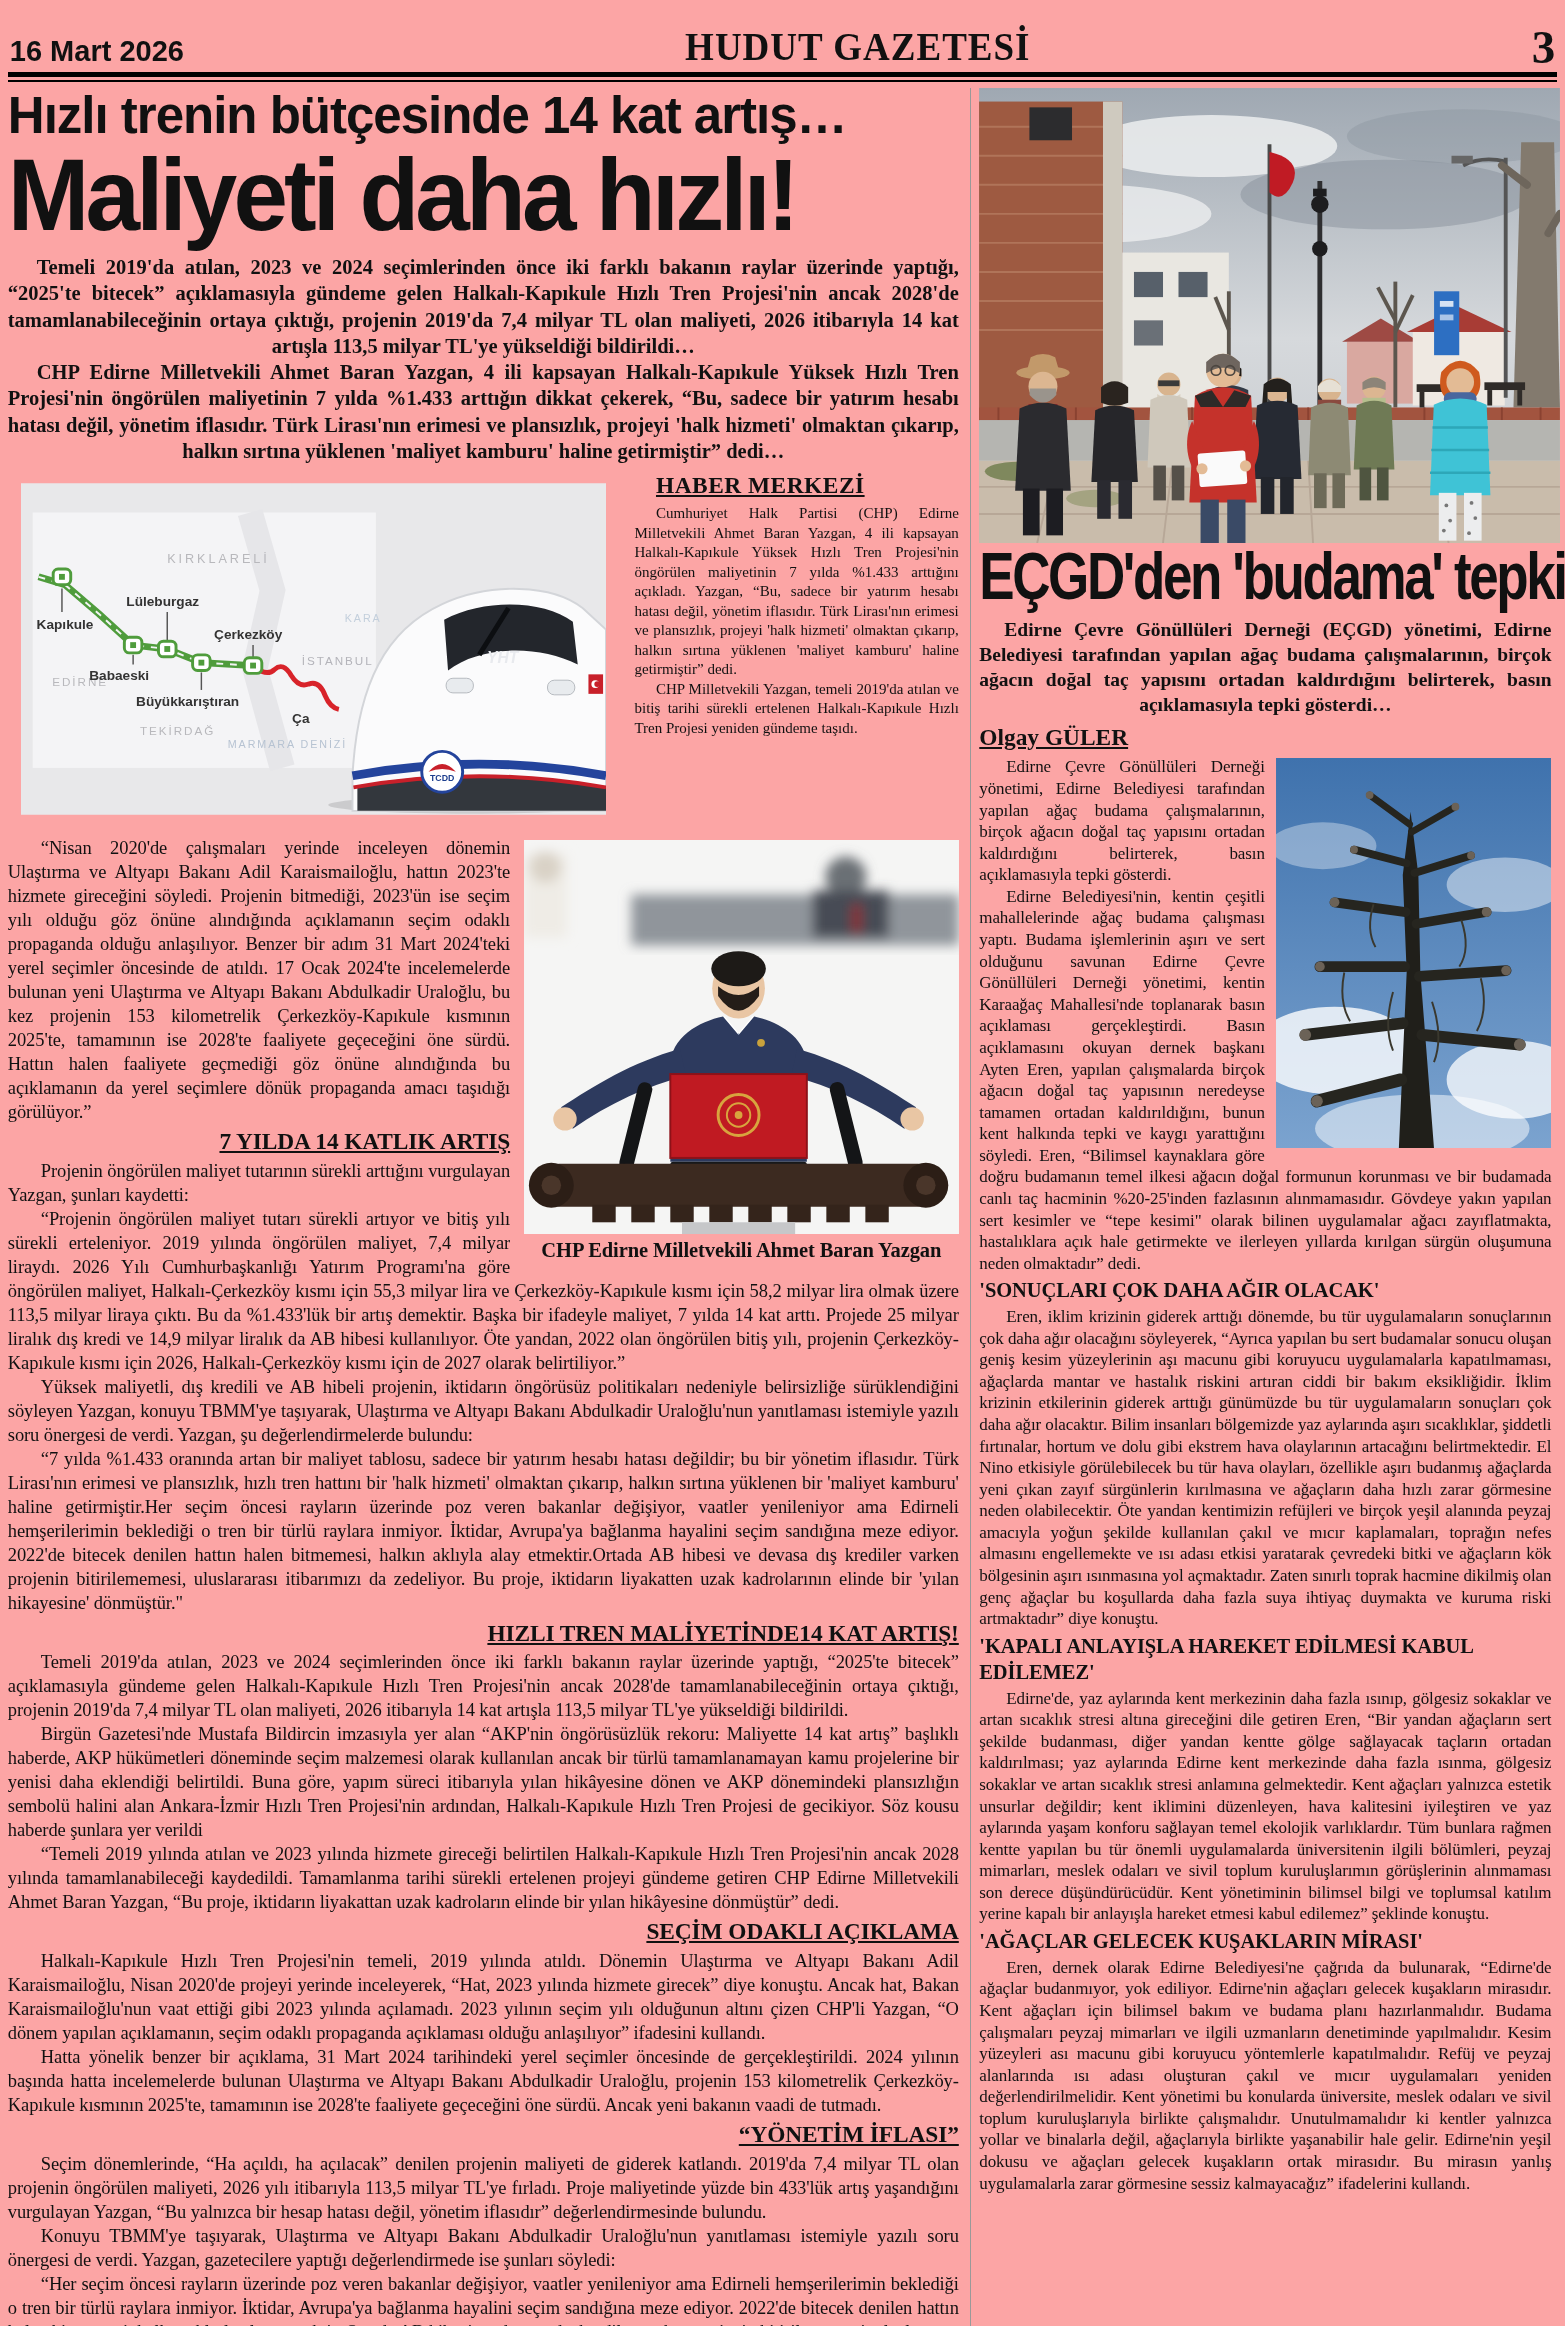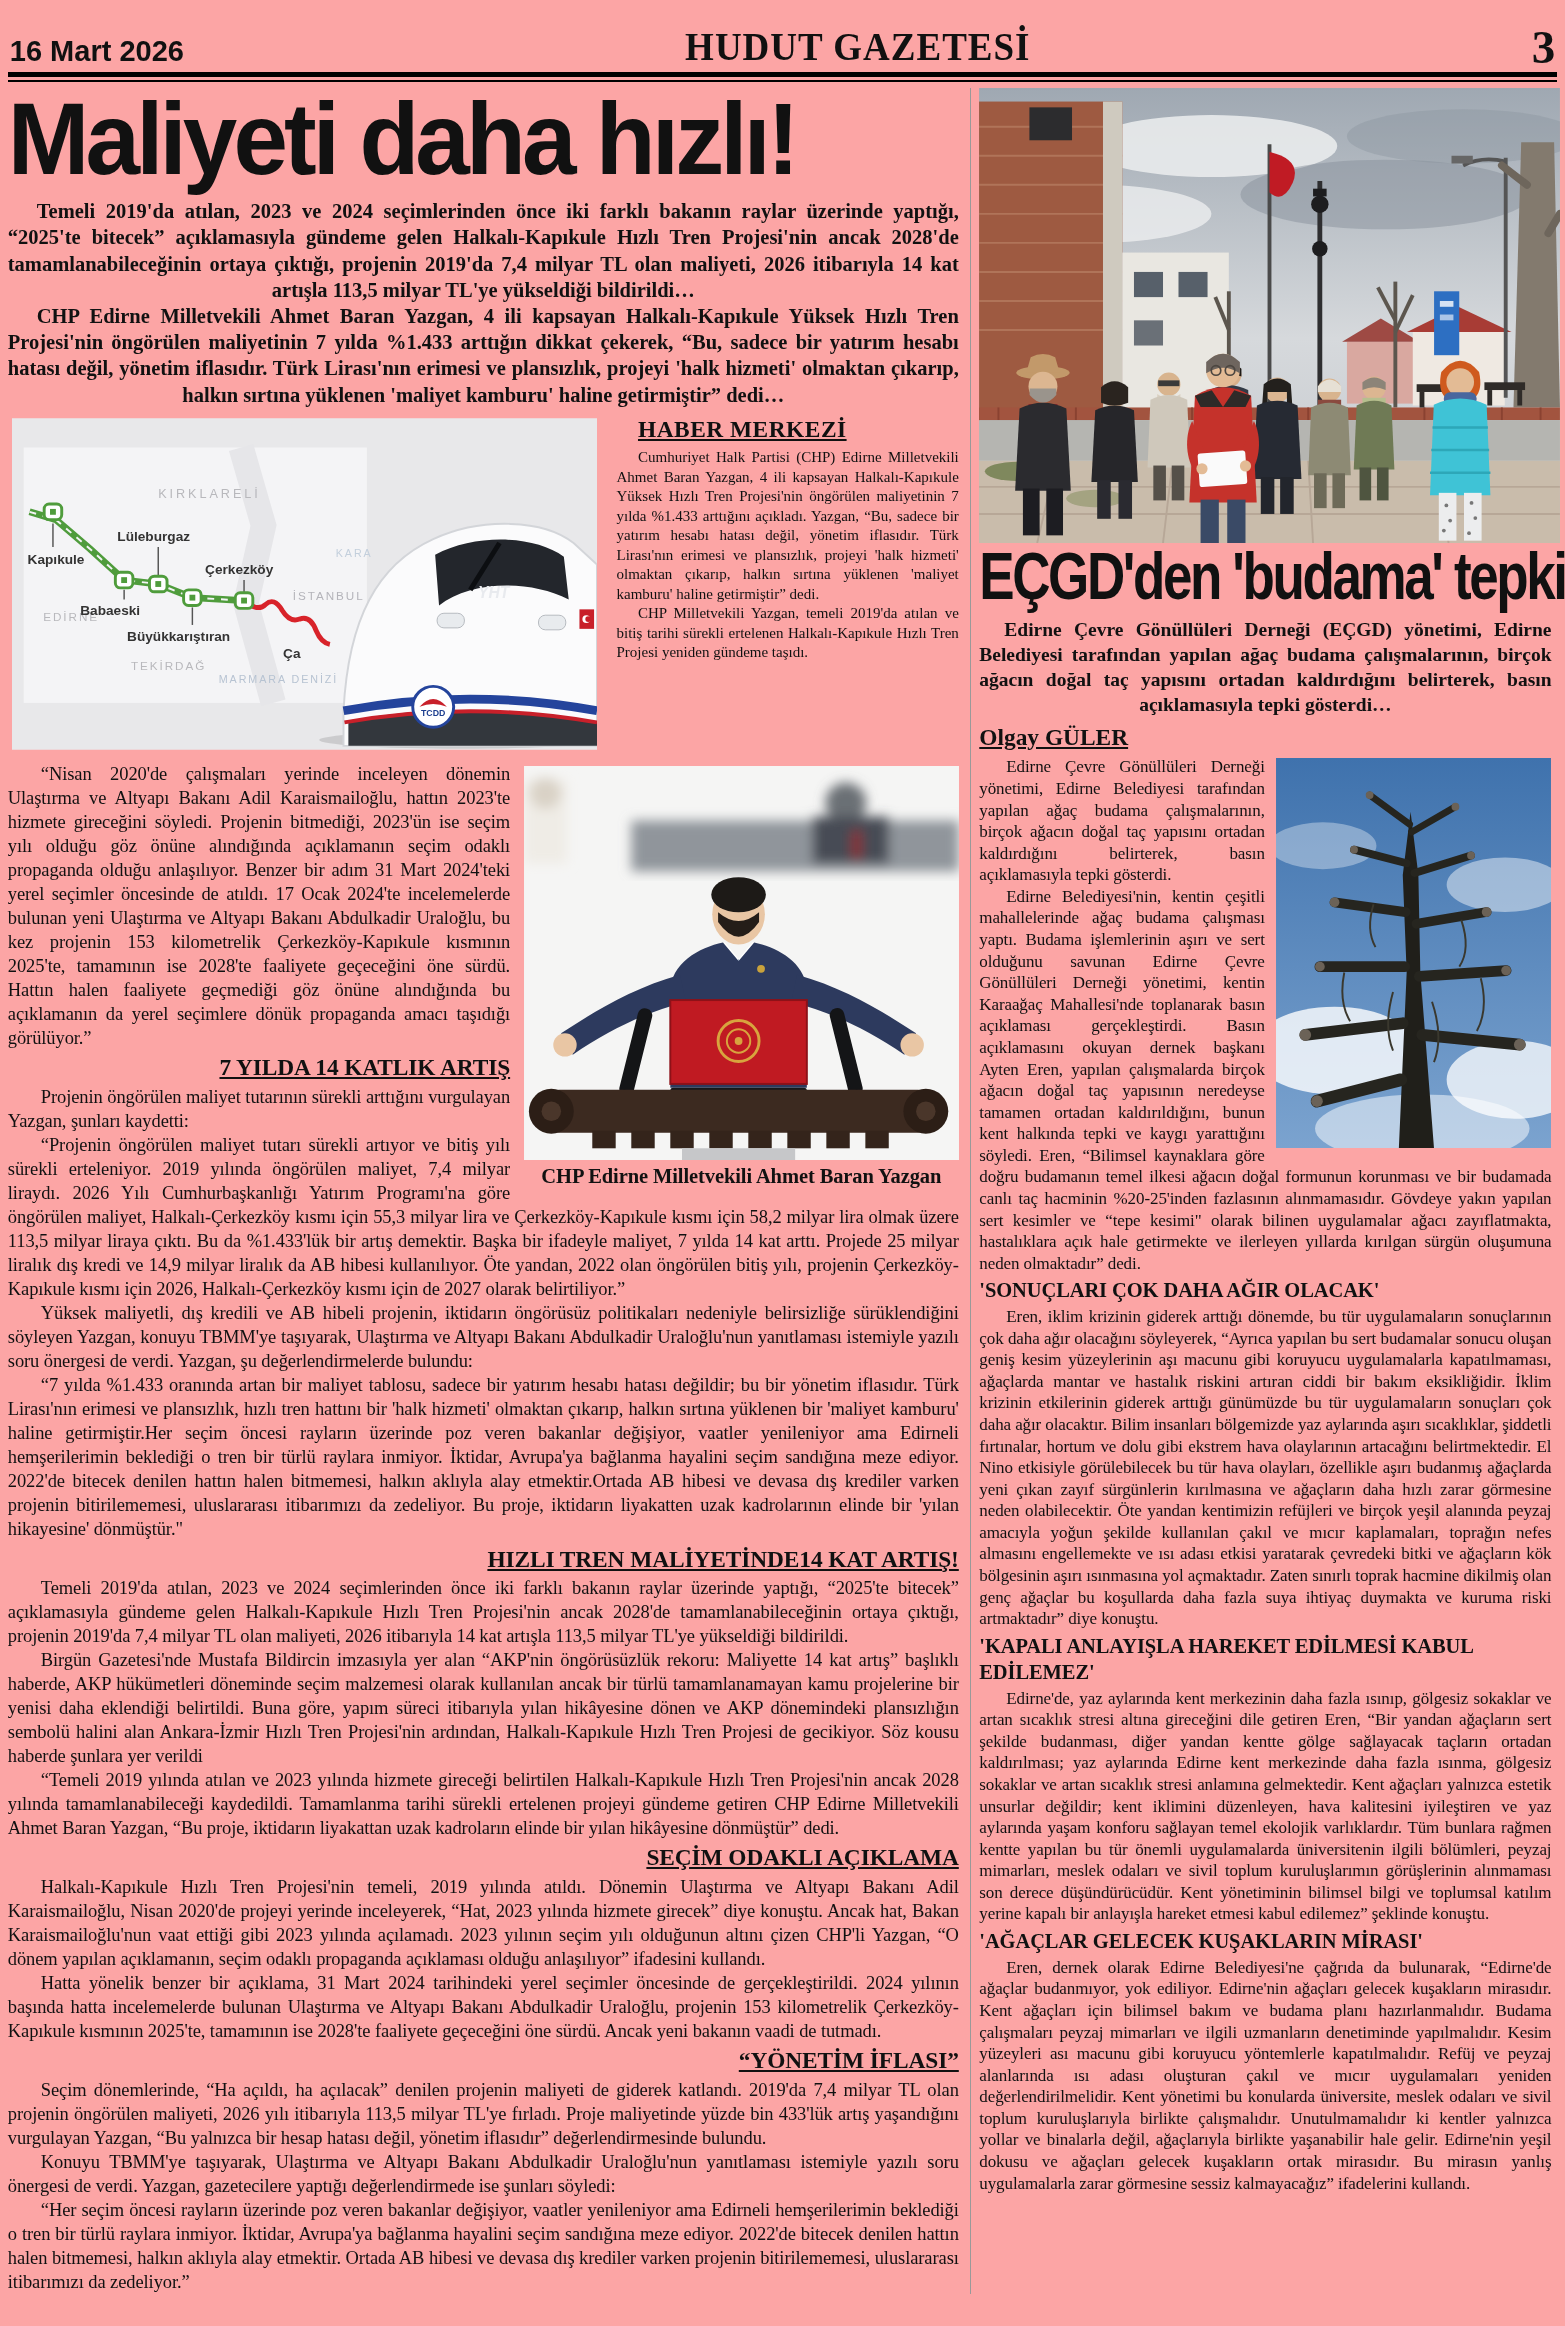--- a/index.html
+++ b/index.html
@@ -19,21 +19,21 @@
   .col-left{width:951px;flex:0 0 auto;}
   .col-right{width:581px;flex:0 0 auto;padding-left:7.8px;border-left:1px solid #999;}
   
   .kicker{font-family:"Liberation Sans",sans-serif;font-weight:bold;font-size:51px;line-height:1.02;
           letter-spacing:-1px;margin:2px 0 2px;transform-origin:left;}
   .headline{font-family:"Liberation Sans",sans-serif;font-weight:bold;font-size:98px;line-height:.98;
             letter-spacing:-3.9px;margin:0 0 9.8px;transform:scaleY(1.05);transform-origin:left top;}
   .lead{font-weight:bold;font-size:20.5px;line-height:1.28;margin:13.7px 0 5.9px;}
   .lead p{margin:0;text-align:justify;text-align-last:center;text-indent:29px;}
   .figrow{display:flex;gap:13.7px;margin:5.9px 0 7.8px;align-items:flex-start;}
-  .mapfig{width:587px;flex:0 0 auto;margin:4px;text-align:right;}
+  .mapfig{width:587px;flex:0 0 auto;margin:13px;text-align:right;}
   .newscol{width:349px;flex:1 1 auto;font-size:15px;line-height:1.3;}
   .newscol p{margin:0;text-align:justify;text-indent:21.5px;}
   .byline{font-weight:bold;font-size:23.4px;text-decoration:underline;letter-spacing:0.5px;margin:0 0 3.9px;text-indent:21.5px;}
   .body1{font-size:18.5px;line-height:1.3;letter-spacing:-0.1px;}
   .body1 p{margin:0;text-align:justify;text-indent:33px;}
   .subhead{font-weight:bold;font-size:23.4px;text-align:right;margin:2px 0;text-decoration:underline;}
   figure.parl{float:right;width:435px;margin:3.9px 0 2px 13.7px;}
   figure.parl figcaption{font-weight:bold;font-size:20.5px;text-align:center;padding-top:3.9px;}
   
   figure.protest{margin:0 0 5.9px;width:100%;}
@@ -58,20 +58,21 @@
   <header class="masthead">
     <span class="m-date">16 Mart 2026</span>
     <span class="m-title">HUDUT GAZETESİ</span>
     <span class="m-page">3</span>
   </header>
   <div class="rule"></div>
 
   <div class="cols">
 
     <section class="col-left">
+      <h2 class="kicker">Hızlı trenin bütçesinde 14 kat artış…</h2>
       <h1 class="headline">Maliyeti daha hızlı!</h1>
 
       <div class="lead">
         <p>Temeli 2019'da atılan, 2023 ve 2024 seçimlerinden önce iki farklı bakanın raylar üzerinde yaptığı, “2025'te bitecek” açıklamasıyla gündeme gelen Halkalı-Kapıkule Hızlı Tren Projesi'nin ancak 2028'de tamamlanabileceğinin ortaya çıktığı, projenin 2019'da 7,4 milyar TL olan maliyeti, 2026 itibarıyla 14 kat artışla 113,5 milyar TL'ye yükseldiği bildirildi…</p>
         <p>CHP Edirne Milletvekili Ahmet Baran Yazgan, 4 ili kapsayan Halkalı-Kapıkule Yüksek Hızlı Tren Projesi'nin öngörülen maliyetinin 7 yılda %1.433 arttığın dikkat çekerek, “Bu, sadece bir yatırım hesabı hatası değil, yönetim iflasıdır. Türk Lirası'nın erimesi ve plansızlık, projeyi 'halk hizmeti' olmaktan çıkarıp, halkın sırtına yüklenen 'maliyet kamburu' haline getirmiştir” dedi…</p>
       </div>
 
       <div class="figrow">
 
         <figure class="mapfig">

